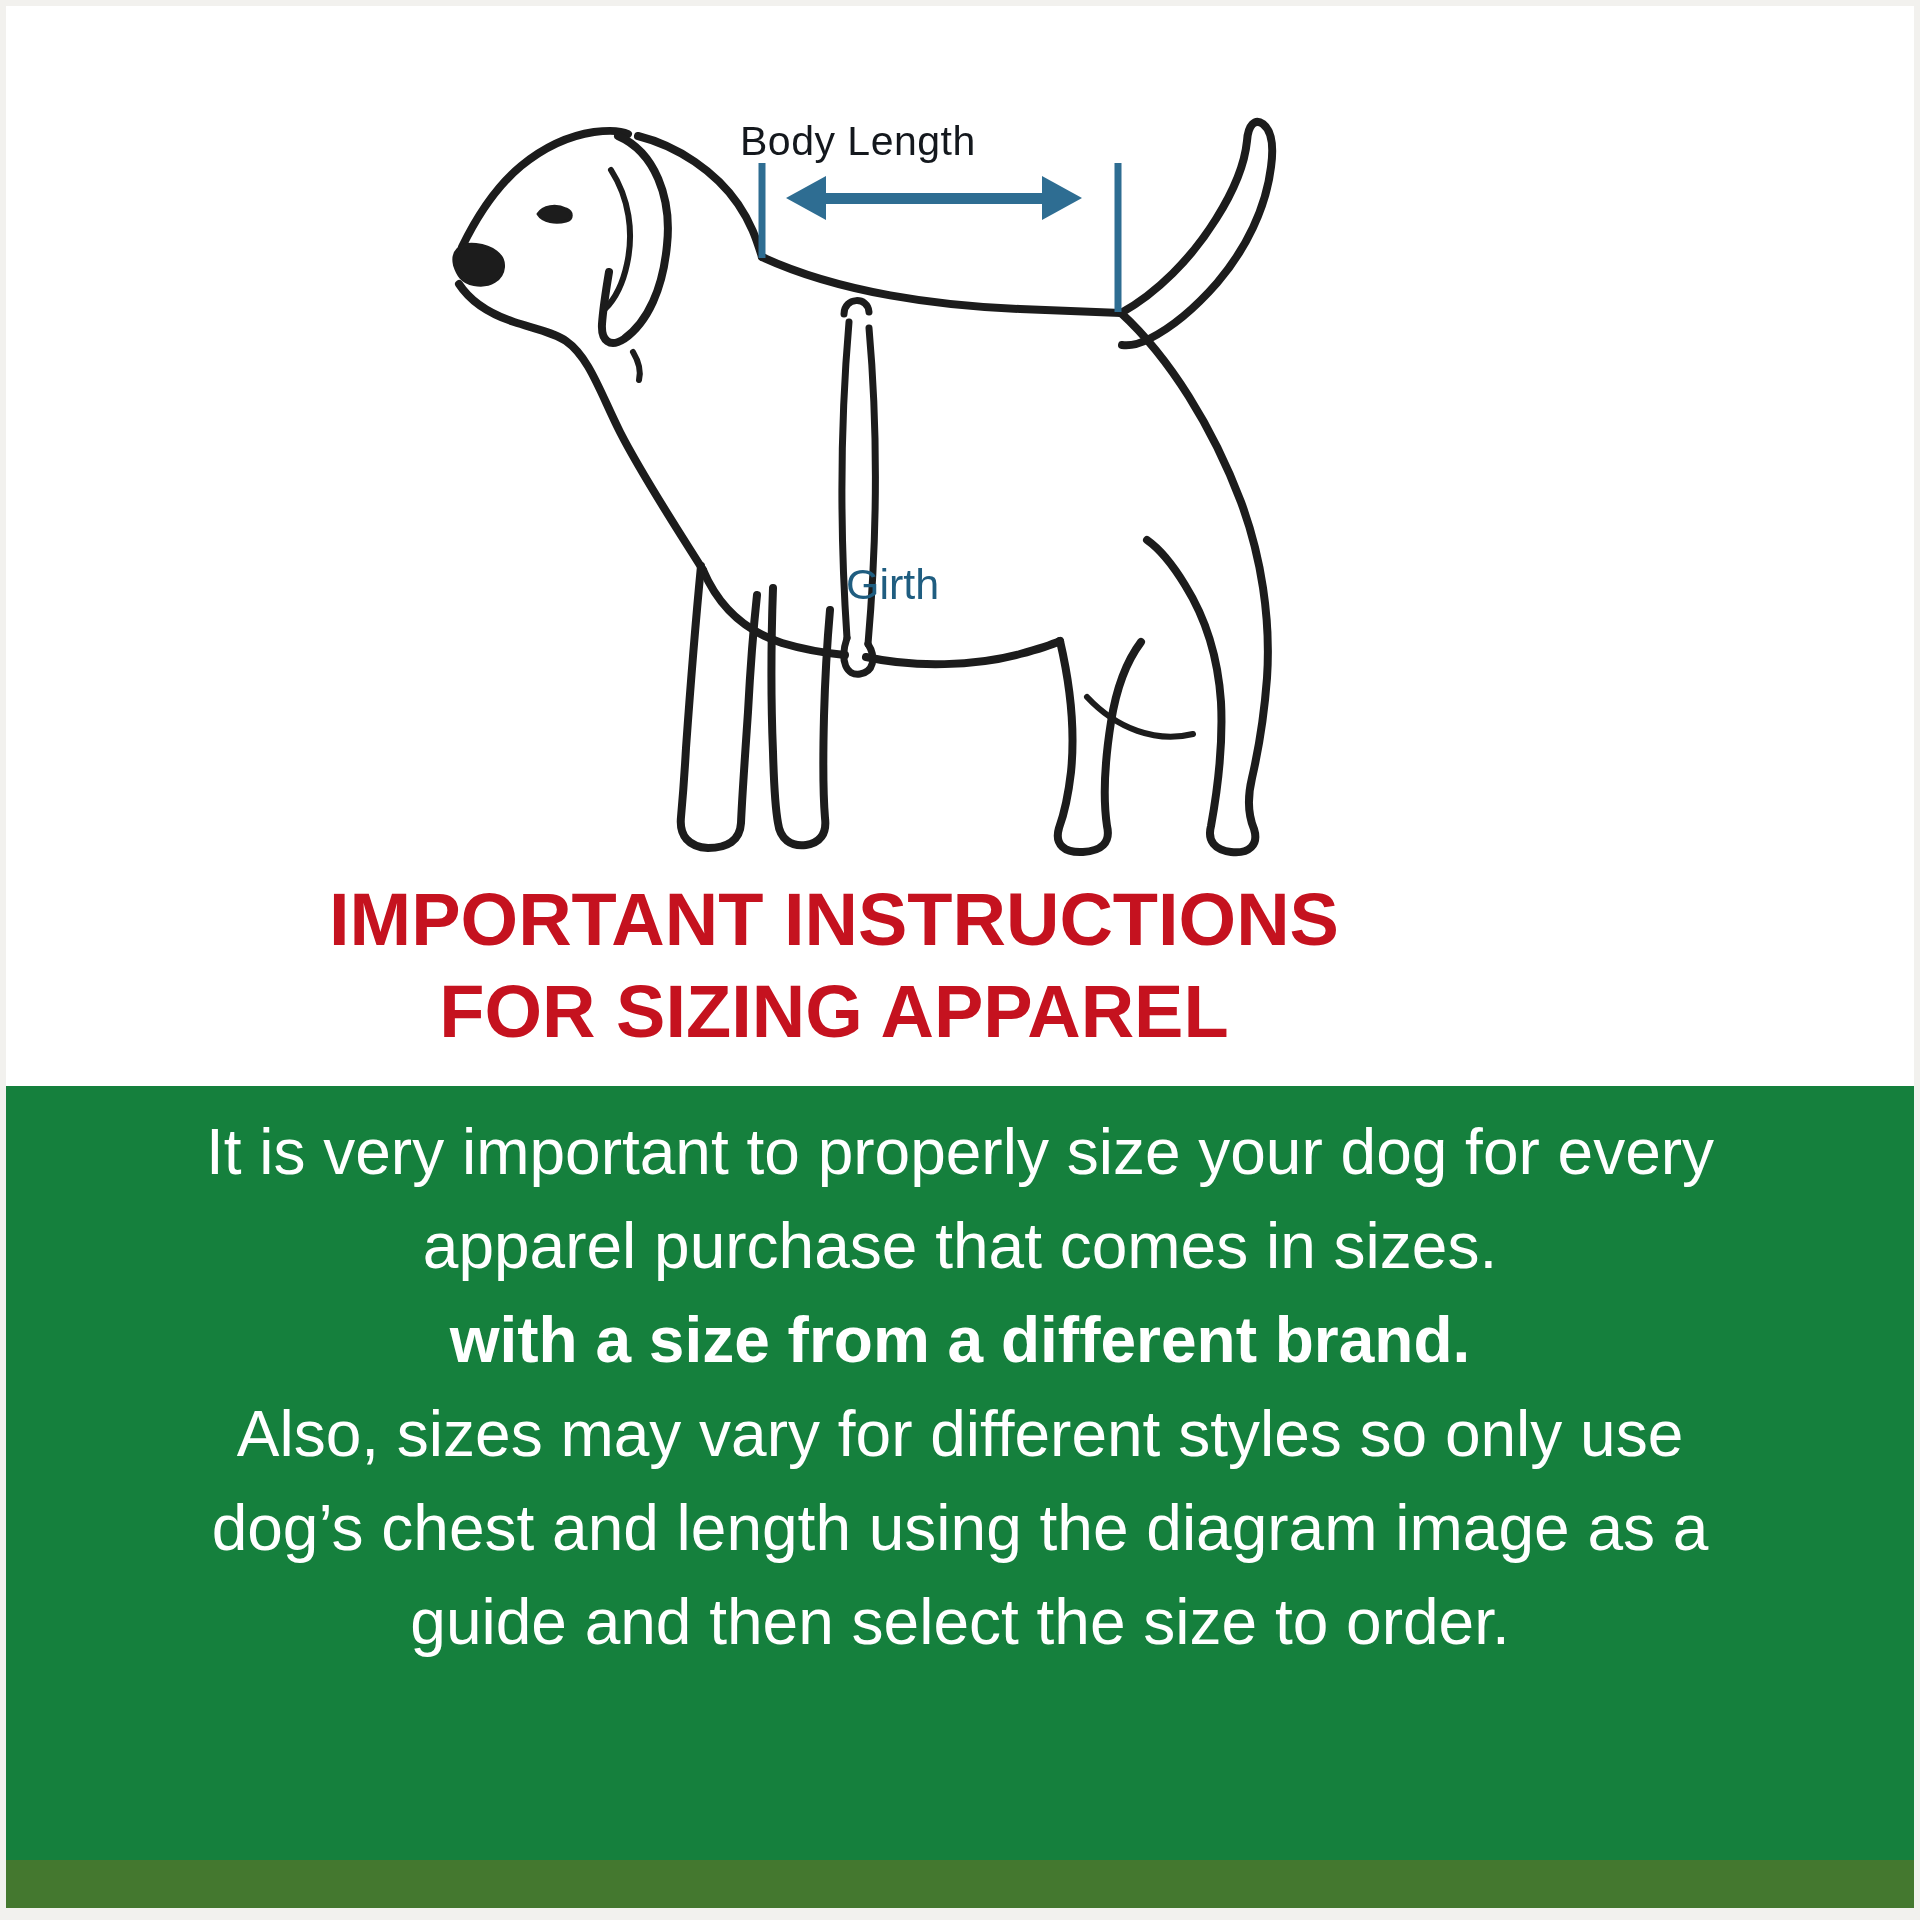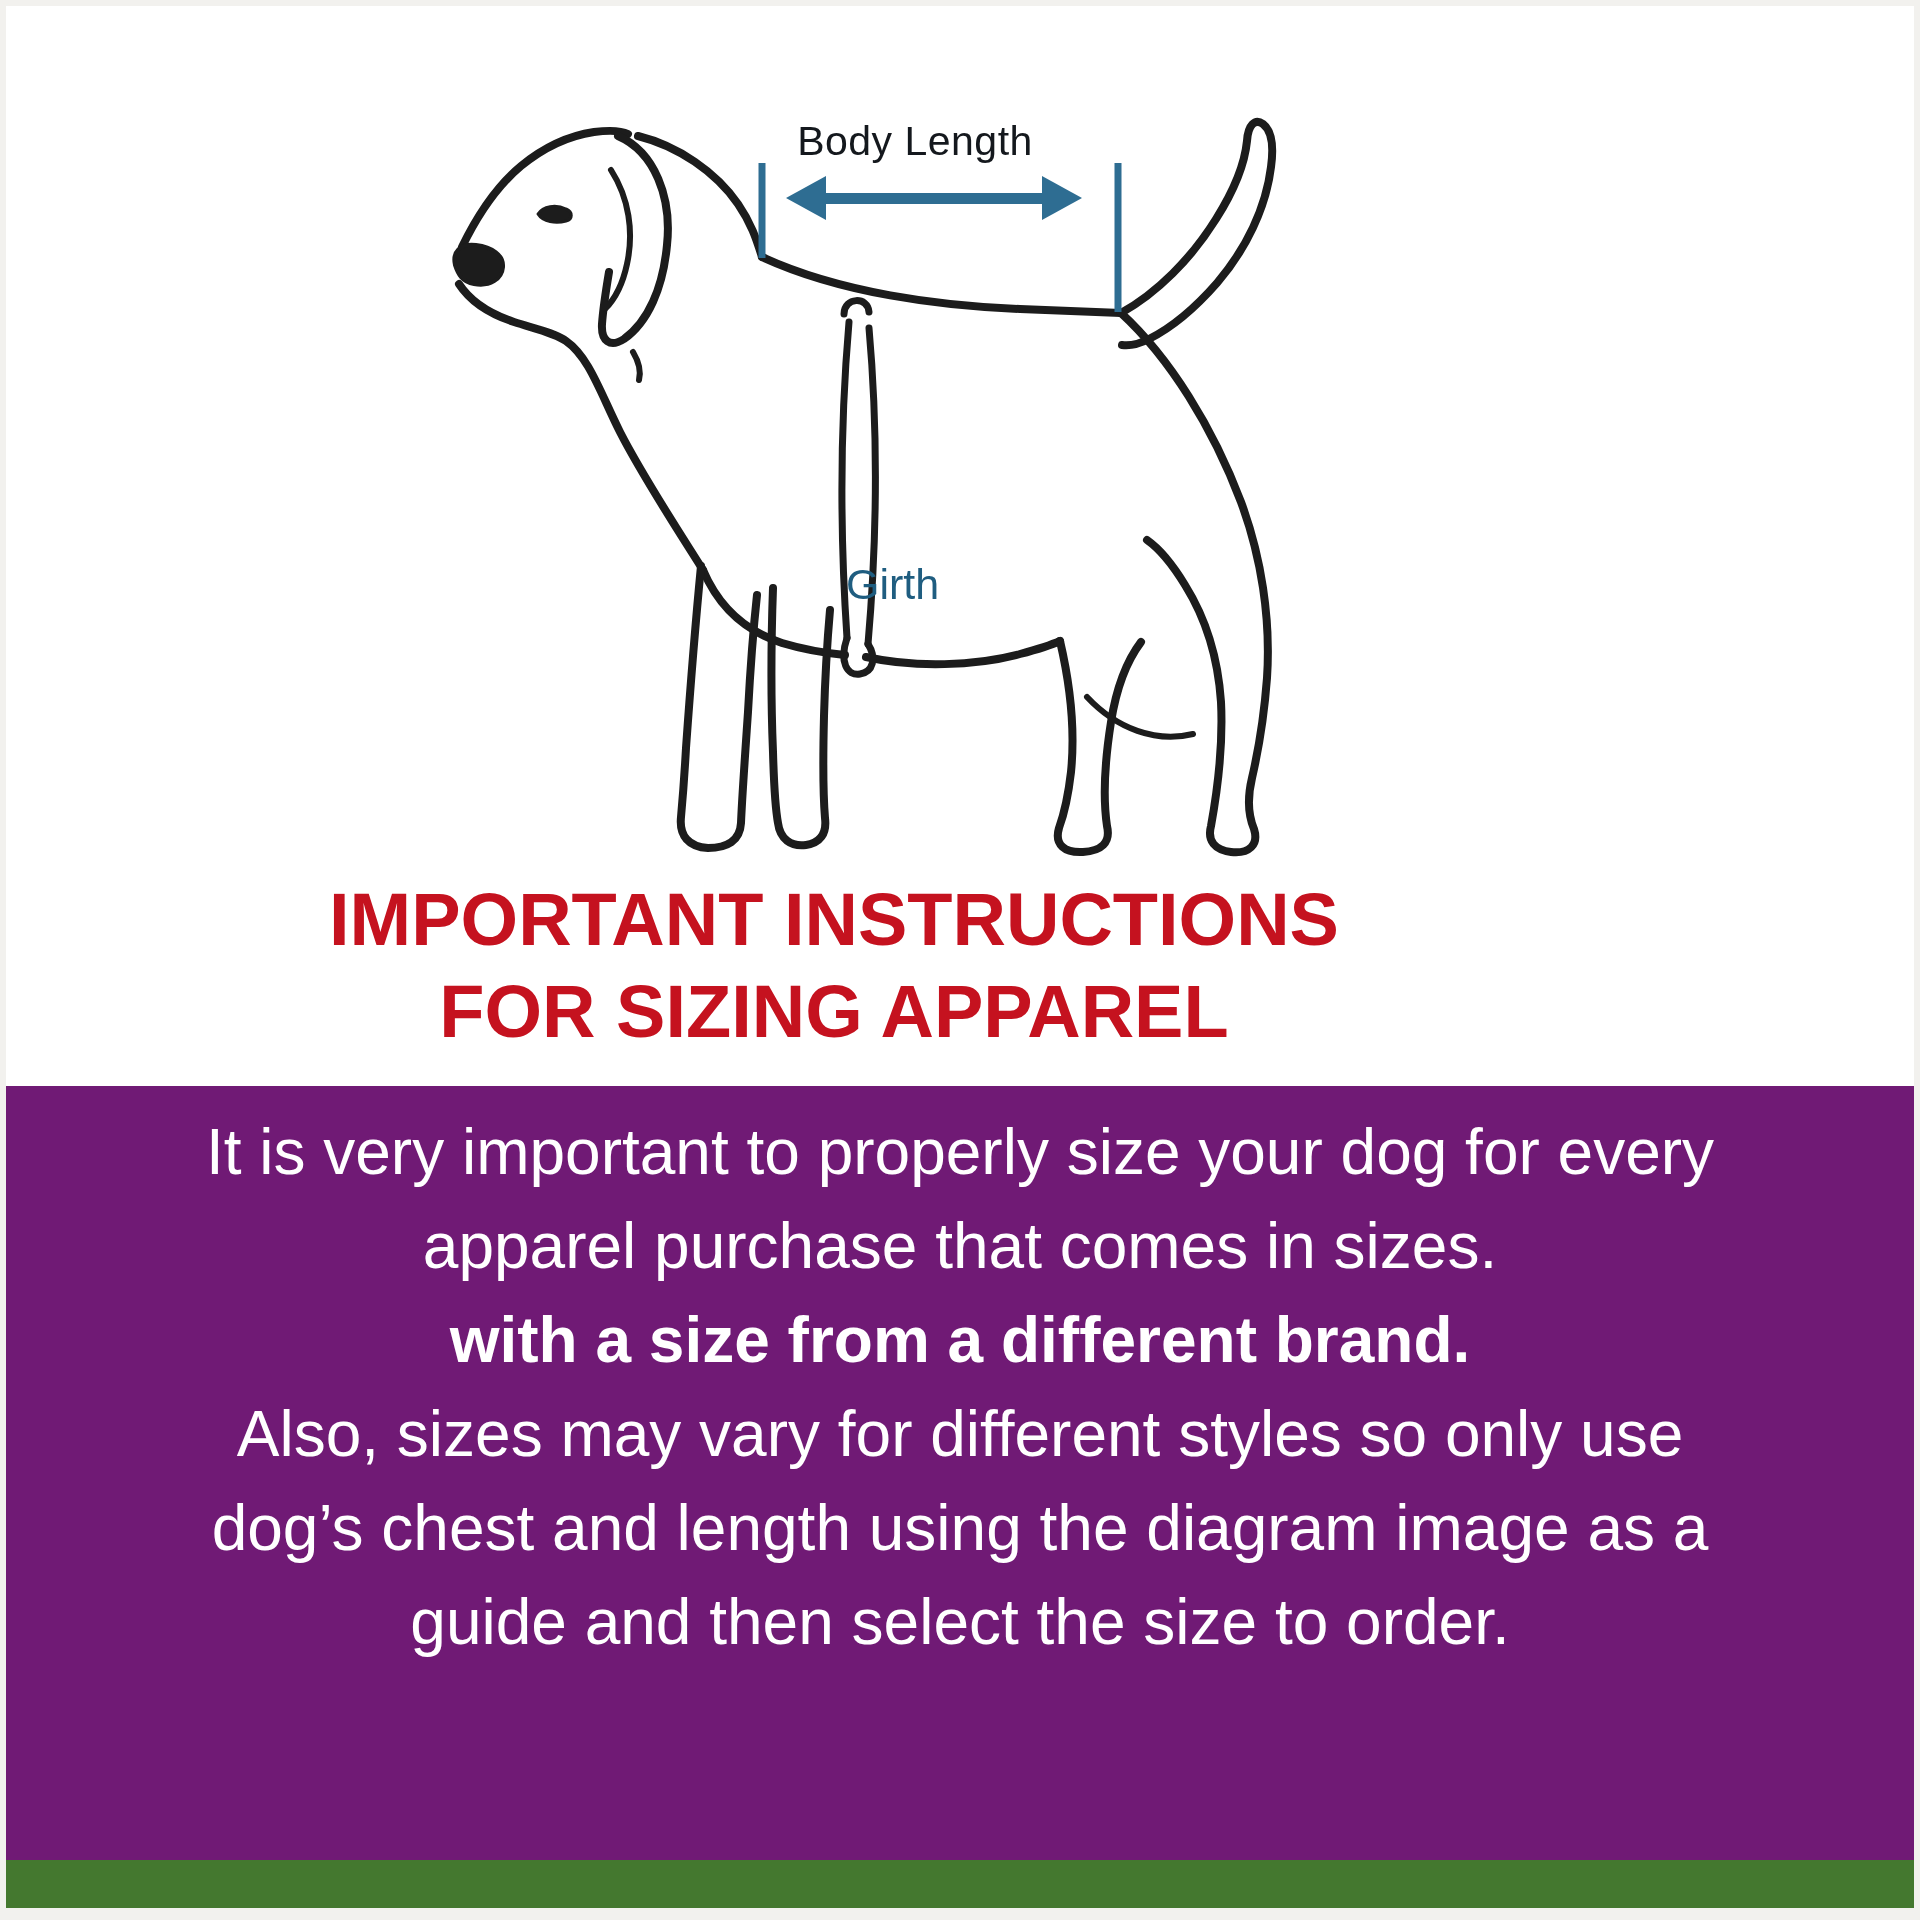--- a/index.html
+++ b/index.html
@@ -7,34 +7,34 @@
     position:relative;width:1920px;height:1920px;background:#ffffff;overflow:hidden;
     font-family:"Liberation Sans",sans-serif;
   }
   .frame{
     position:absolute;inset:0;z-index:60;pointer-events:none;
     border:6px solid #f2f1ee;border-bottom-width:12px;
   }
   .diagram-svg{position:absolute;left:0;top:0;width:1920px;height:1920px;z-index:5;}
   .label{position:absolute;z-index:10;white-space:nowrap;}
   .body-length-label{
-    left:740px;top:118px;width:350px;text-align:center;
+    left:740px;top:118px;width:350px;text-align:left;
     font-size:41px;color:#14181d;letter-spacing:0.5px;
   }
   .girth-label{
     left:846px;top:560px;font-size:43px;color:#1f5d80;
   }
   .heading{
     position:absolute;left:0;top:874px;width:1668px;z-index:10;
     text-align:center;color:#c5121f;font-weight:700;
     font-size:74px;line-height:92px;
   }
   .navy-panel{
     position:absolute;left:6px;right:6px;top:1086px;height:774px;z-index:10;
-    background:#701a75;color:#ffffff;text-align:center;
+    background:#15803d;color:#ffffff;text-align:center;
     font-size:64px;line-height:94px;padding-top:19px;box-sizing:border-box;
   }
   .navy-panel .line{white-space:nowrap;}
   .navy-panel .line.bold{font-weight:700;}
   .green-strip{
     position:absolute;left:6px;right:6px;top:1860px;height:48px;z-index:10;
     background:#44782f;
   }
 </style>
 </head>

